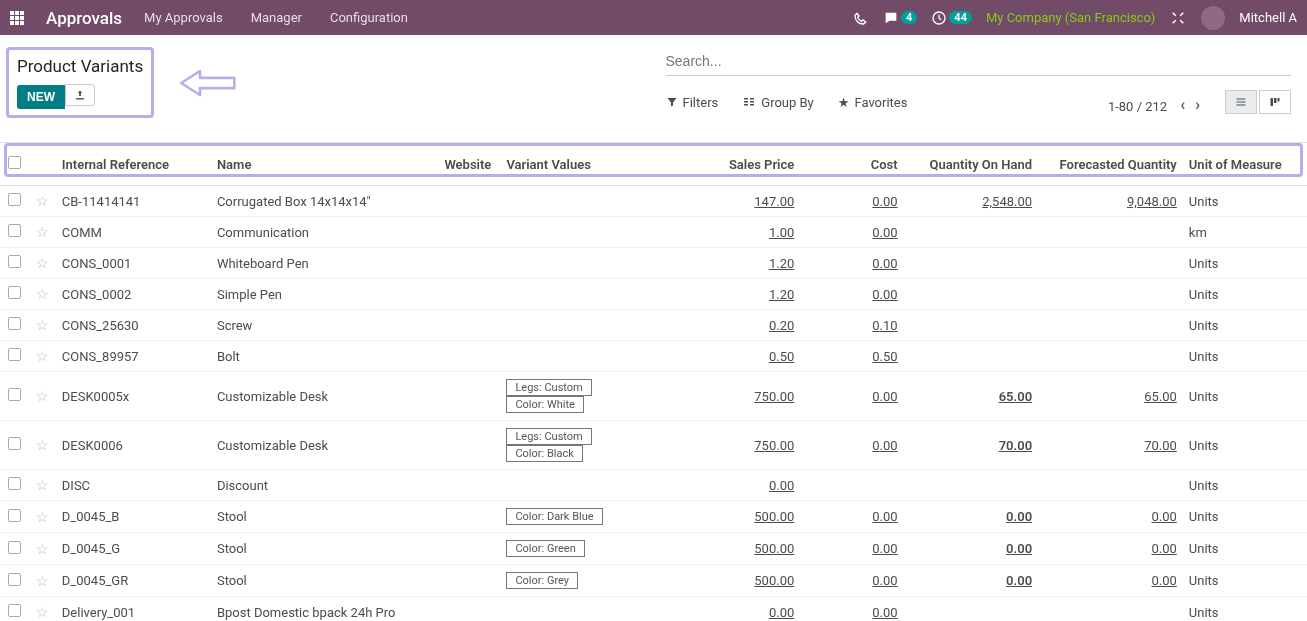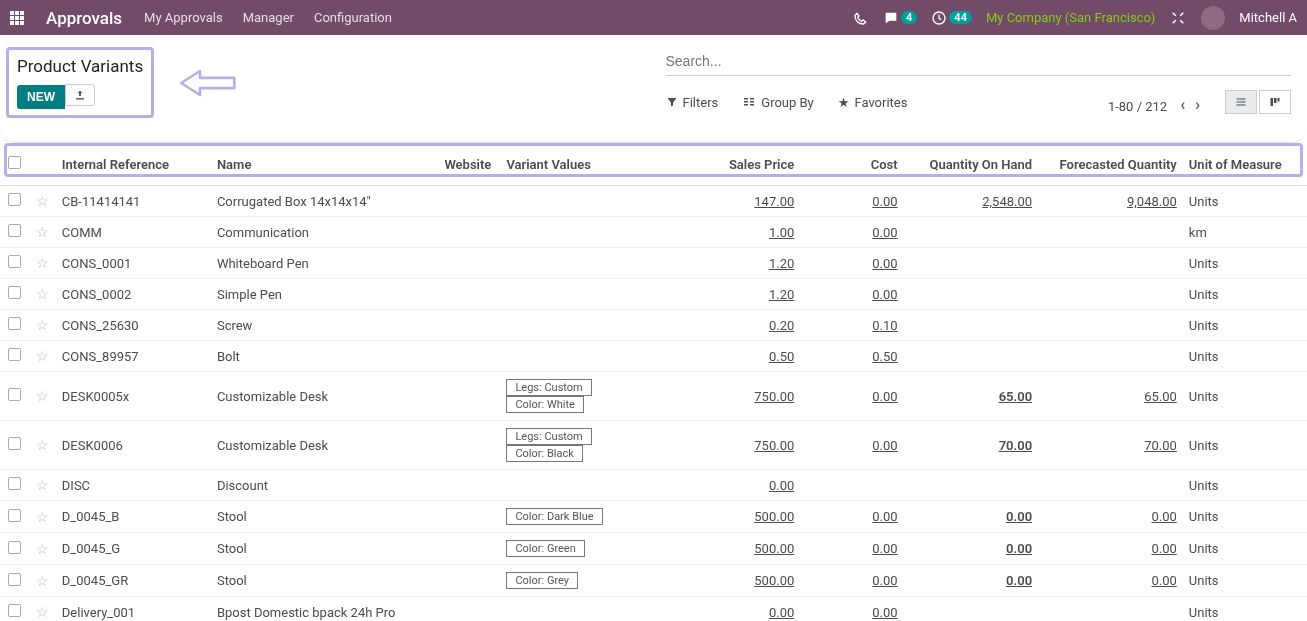--- a/index.html
+++ b/index.html
@@ -4,30 +4,30 @@
 <style>
 * { box-sizing: border-box; margin: 0; padding: 0; }
 body { font-family: -apple-system, BlinkMacSystemFont, "Segoe UI", Roboto, sans-serif; font-size: 13px; color: #4c4c4c; background: #fff; overflow-x: hidden; }
 
 
 .navbar { background: #714b67; height: 35px; display: flex; align-items: center; color: #fff; padding: 12px 10px; }
 .nav-left { display: flex; align-items: center; gap: 22px; }
 .nav-apps { width: 14px; height: 14px; display: grid; grid-template-columns: repeat(3,1fr); grid-template-rows: repeat(3,1fr); gap: 1px; cursor: pointer; }
 .nav-apps span { background: #fff; }
 .nav-brand { font-size: 17px; font-weight: 500; }
-.nav-menu { display: flex; gap: 20px; font-size: 13px; }
+.nav-menu { display: flex; gap: 28px; font-size: 13px; }
 .nav-menu a { color: #e7dde4; cursor: pointer; }
 .nav-right { margin-left: auto; display: flex; align-items: center; gap: 14px; }
 .nav-icon { color: #fff; cursor: pointer; position: relative; display: flex; align-items: center; }
 .badge { background: #00a09d; color: #fff; border-radius: 8px; padding: 0 5px; font-size: 11px; font-weight: 600; margin-left: 2px; }
 .nav-company { color: #84cc16; font-size: 13px; }
 .avatar { width: 24px; height: 24px; border-radius: 50%; background: #8f6b83; display: inline-block; }
 
 
-.control-panel { display: flex; padding: 12px 16px 0 0; gap: 20px; border-bottom: 1px solid #dee2e6; border-radius: 15px; }
+.control-panel { display: flex; padding: 12px 16px 0 0; gap: 20px; border-bottom: 1px solid #dee2e6; }
 .cp-left { flex: 0 0 50%; padding-left: 6px; }
 .cp-right { flex: 1; }
 .highlight-box { border: 3px solid #b8aee5; border-radius: 4px; padding: 6px 8px; display: inline-block; background: #fff; }
 .breadcrumb { font-size: 17px; color: #212529; margin-bottom: 8px; }
 .btn-new { background: #017e84; color: #fff; border: none; padding: 5px 10px; font-size: 12px; font-weight: 600; cursor: pointer; border-radius: 3px 0 0 3px; }
 .btn-upload { background: #fff; border: 1px solid #ccc; padding: 4px 8px; cursor: pointer; border-radius: 0 3px 3px 0; color: #5b5b5b; }
 
 .arrow-hint { width: 60px; height: 32px; fill: none; stroke: #b8aee5; stroke-width: 3; margin-left: 22px; display: inline-block; vertical-align: middle; }
 
 .search-input { width: 100%; border: none; border-bottom: 1px solid #ccc; padding: 6px 0; font-size: 14px; outline: none; color: #777; }

